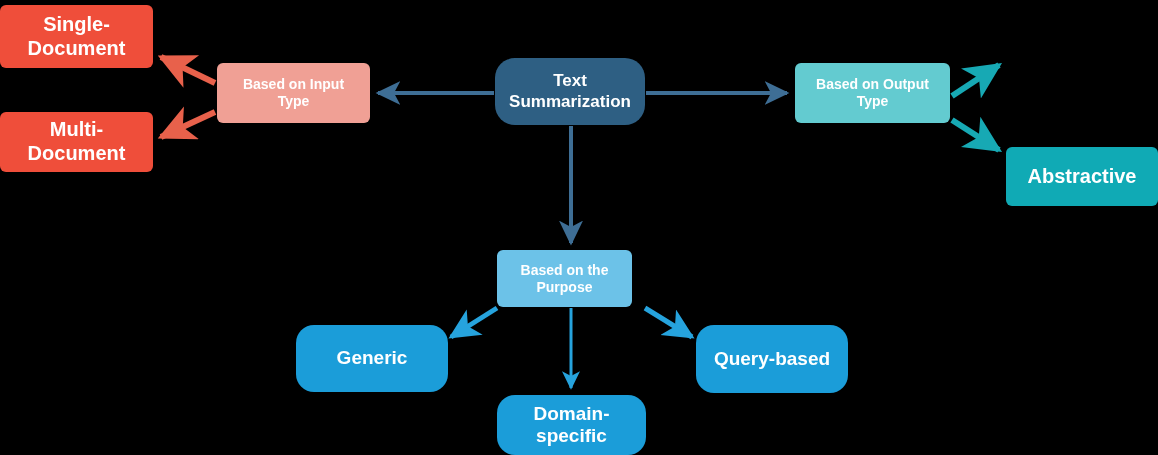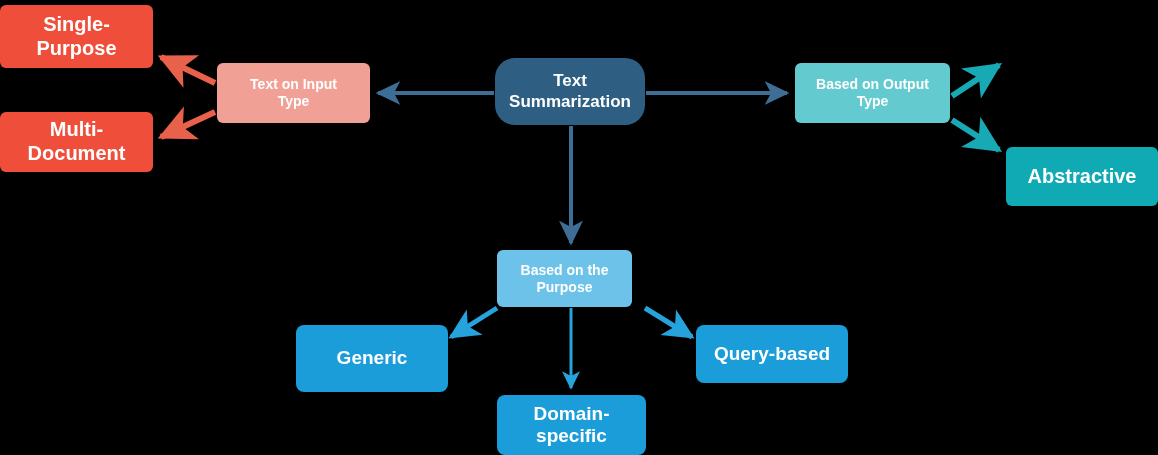--- a/index.html
+++ b/index.html
@@ -32,21 +32,21 @@
     color: #ffffff;
     font-weight: bold;
     line-height: 1.18;
     box-sizing: border-box;
     white-space: pre-line;
   }
   .node-root        { border-radius: 20px; font-size: 17px; }
   .node-branch      { border-radius: 6px; font-size: 14px; }
   .node-leaf-red    { border-radius: 6px; font-size: 20px; }
   .node-leaf-teal   { border-radius: 6px; font-size: 20px; }
-  .node-leaf-blue   { border-radius: 8px; font-size: 19px; }
+  .node-leaf-blue   { border-radius: 18px; font-size: 19px; }
 </style>
 </head>
 <body>
 
 <div id="diagram-root" style="background: rgb(0, 0, 0);">
 
   <svg id="edge-layer" viewBox="0 0 1158 455" width="1158" height="455">
     <defs>
       <marker id="ah-slate" markerWidth="7" markerHeight="7" refX="5.6" refY="3" orient="auto">
         <path d="M0,0 L6.2,3 L0,6 L1.6,3 Z" fill="#3e6e95"></path>
@@ -79,38 +79,38 @@
     <line x1="497" y1="308" x2="451" y2="337" stroke="#26a3dd" stroke-width="5" marker-end="url(#ah-blue)"></line>
 
     <line x1="571" y1="308" x2="571" y2="388" stroke="#26a3dd" stroke-width="3" marker-end="url(#ah-blue)"></line>
 
     <line x1="645" y1="308" x2="692" y2="337" stroke="#26a3dd" stroke-width="5" marker-end="url(#ah-blue)"></line>
   </svg>
 
   <div class="node node-root" id="n-root" style="left: 495px; top: 58px; width: 150px; height: 67px; background: rgb(46, 95, 131);">Text
 Summarization</div>
 
-  <div class="node node-branch" id="n-input-type" style="left: 217px; top: 63px; width: 153px; height: 60px; background: rgb(240, 160, 149);">Text on Input
+  <div class="node node-branch" id="n-input-type" style="left: 217px; top: 63px; width: 153px; height: 60px; background: rgb(240, 160, 149);">Based on Input
 Type</div>
 
   <div class="node node-branch" id="n-output-type" style="left: 795px; top: 63px; width: 155px; height: 60px; background: rgb(99, 203, 208);">Based on Output
 Type</div>
 
   <div class="node node-branch" id="n-purpose" style="left: 497px; top: 250px; width: 135px; height: 57px; background: rgb(108, 194, 232);">Based on the
 Purpose</div>
 
   <div class="node node-leaf-red" id="n-single-document" style="left: 0px; top: 5px; width: 153px; height: 63px; background: rgb(239, 78, 58);">Single-
-Purpose</div>
+Document</div>
 
   <div class="node node-leaf-red" id="n-multi-document" style="left: 0px; top: 112px; width: 153px; height: 60px; background: rgb(239, 78, 58);">Multi-
 Document</div>
 
 
   <div class="node node-leaf-teal" id="n-abstractive" style="left: 1006px; top: 113px; width: 152px; height: 59px; background: rgb(16, 170, 181); margin-top: 34px;">Abstractive</div>
 
   <div class="node node-leaf-blue" id="n-generic" style="left: 296px; top: 325px; width: 152px; height: 67px; background: rgb(27, 157, 217);">Generic</div>
 
   <div class="node node-leaf-blue" id="n-domain-specific" style="left: 497px; top: 395px; width: 149px; height: 60px; background: rgb(27, 157, 217);">Domain-
 specific</div>
 
-  <div class="node node-leaf-blue" id="n-query-based" style="left: 696px; top: 325px; width: 152px; height: 58px; background: rgb(27, 157, 217);">Query-based</div>
+  <div class="node node-leaf-blue" id="n-query-based" style="left: 696px; top: 325px; width: 152px; height: 68px; background: rgb(27, 157, 217);">Query-based</div>
 
 </div>
 
 </body></html>

